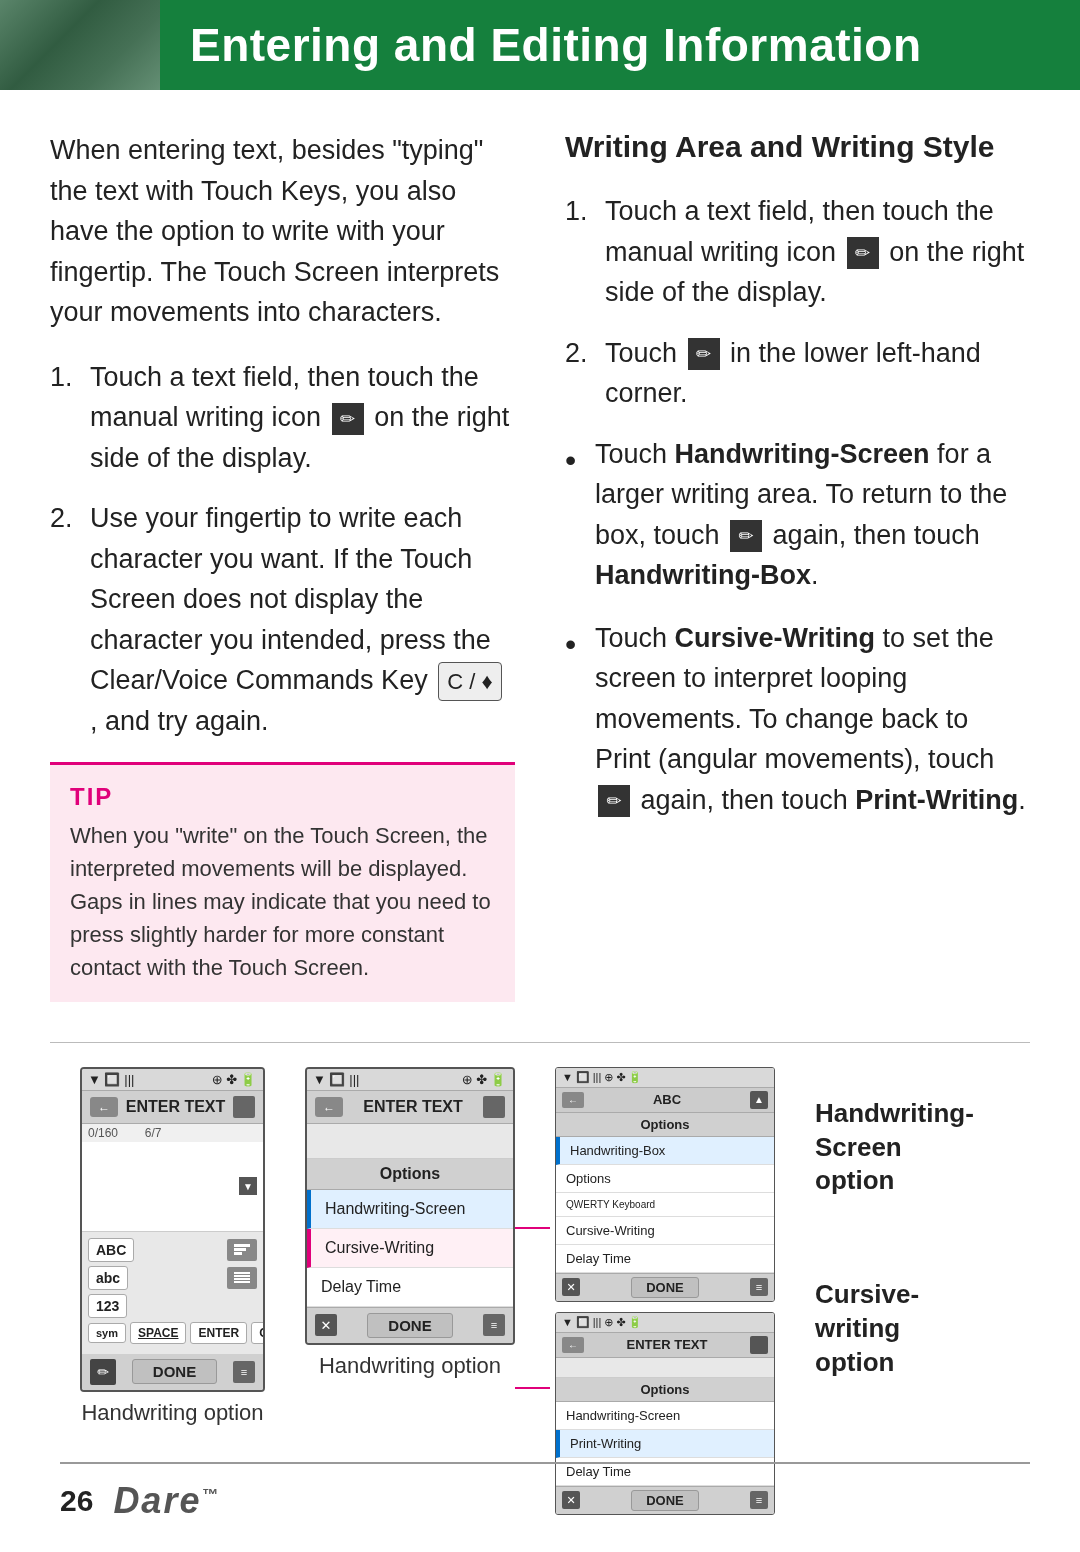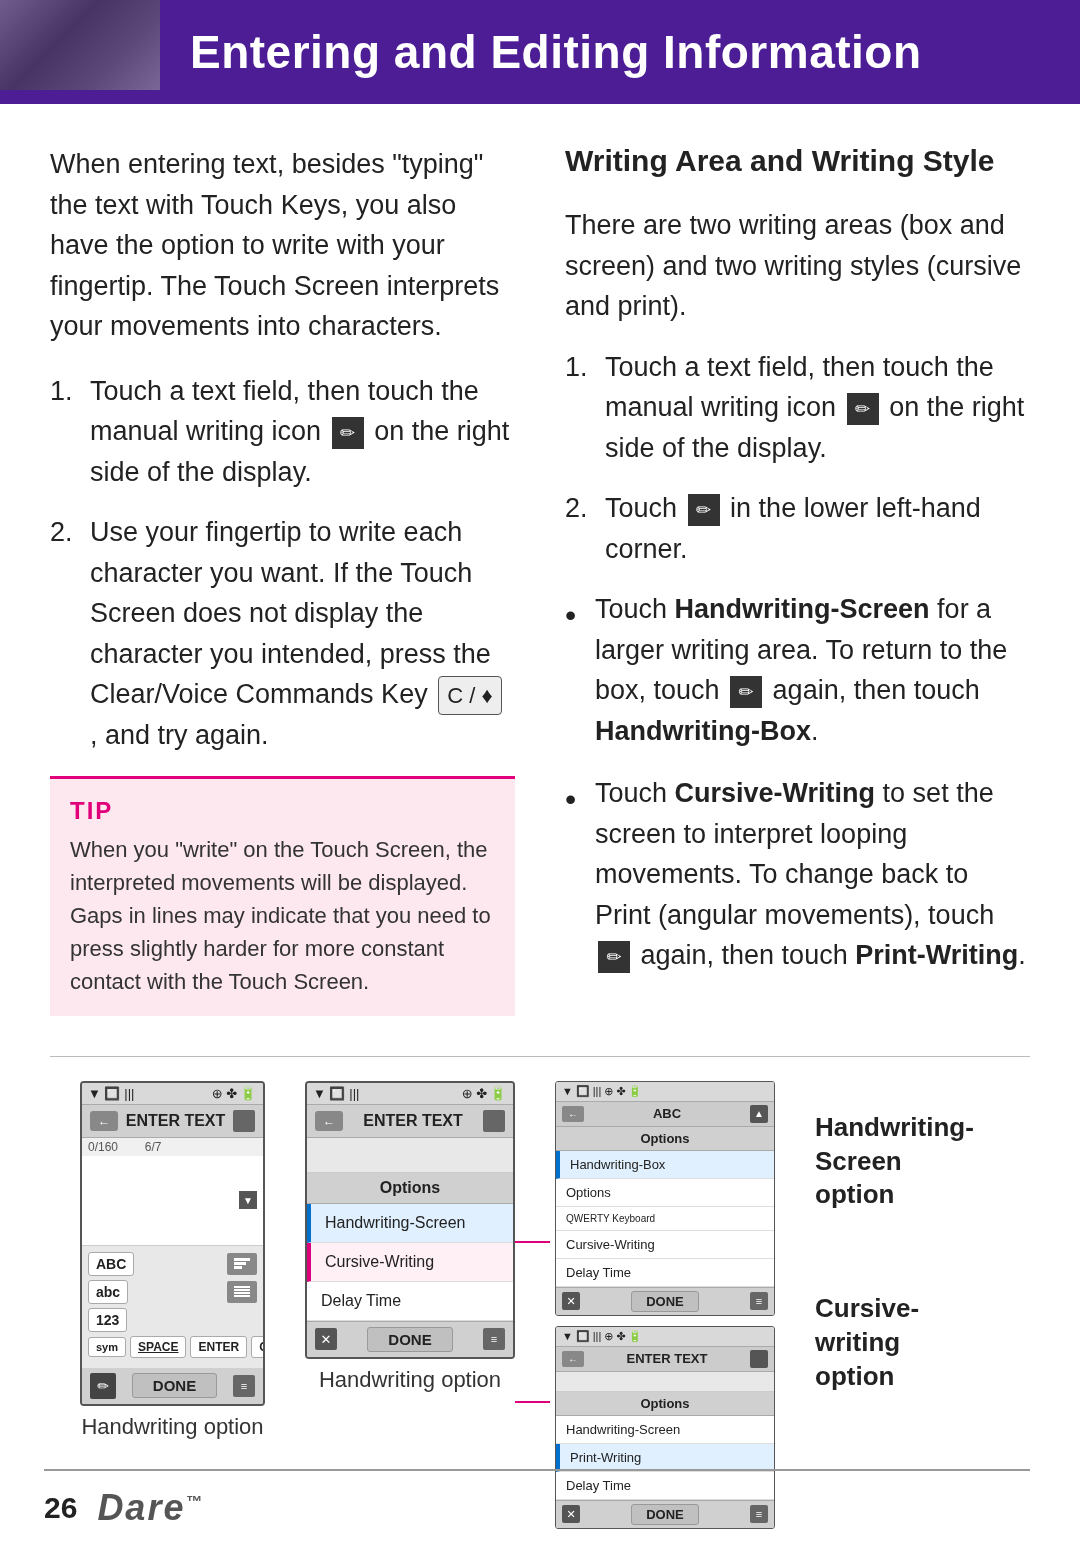--- a/index.html
+++ b/index.html
@@ -8,22 +8,22 @@
       min-height: 1552px;
       background: #ffffff;
       font-family: Arial, sans-serif;
       font-size: 28px;
       color: #222;
       position: relative;
     }
 
     
     .header {
-      background: #4c1d95;
-      height: 104px;
+      background: #15803d;
+      height: 90px;
       display: flex;
       align-items: center;
       padding-left: 20px;
       position: relative;
       overflow: hidden;
     }
     .header-photo {
       width: 160px;
       height: 90px;
       background: linear-gradient(135deg, #888 0%, #444 40%, #666 70%, #999 100%);
@@ -331,21 +331,21 @@
     .screenshot-caption {
       font-size: 22px;
       color: #333;
       margin-top: 8px;
     }
 
     
     .footer {
       position: absolute;
       bottom: 30px;
-      left: 44px;
+      left: 60px;
       right: 50px;
       display: flex;
       align-items: center;
       gap: 20px;
       border-top: 2px solid #999;
       padding-top: 16px;
     }
     .page-number {
       font-size: 30px;
       font-weight: bold;
@@ -424,21 +424,20 @@
       </ol>
 
       <div class="tip-box">
         <div class="tip-label">TIP</div>
         <div class="tip-text">When you "write" on the Touch Screen, the interpreted movements will be displayed.  Gaps in lines may indicate that you need to press slightly harder for more constant contact with the Touch Screen.</div>
       </div>
     </div>
 
     <div class="col-right">
       <div class="section-title">Writing Area and Writing Style</div>
-      <p class="section-intro">There are two writing areas (box and screen) and two writing styles (cursive and print).</p>
 
       <ol class="numbered-list">
         <li>
           <span class="num">1.</span>
           <span>
             <span>Touch a text field, then touch the manual writing icon</span>
             <span class="inline-icon"></span>
             <span>on the right side of the display.</span>
           </span>
         </li>

